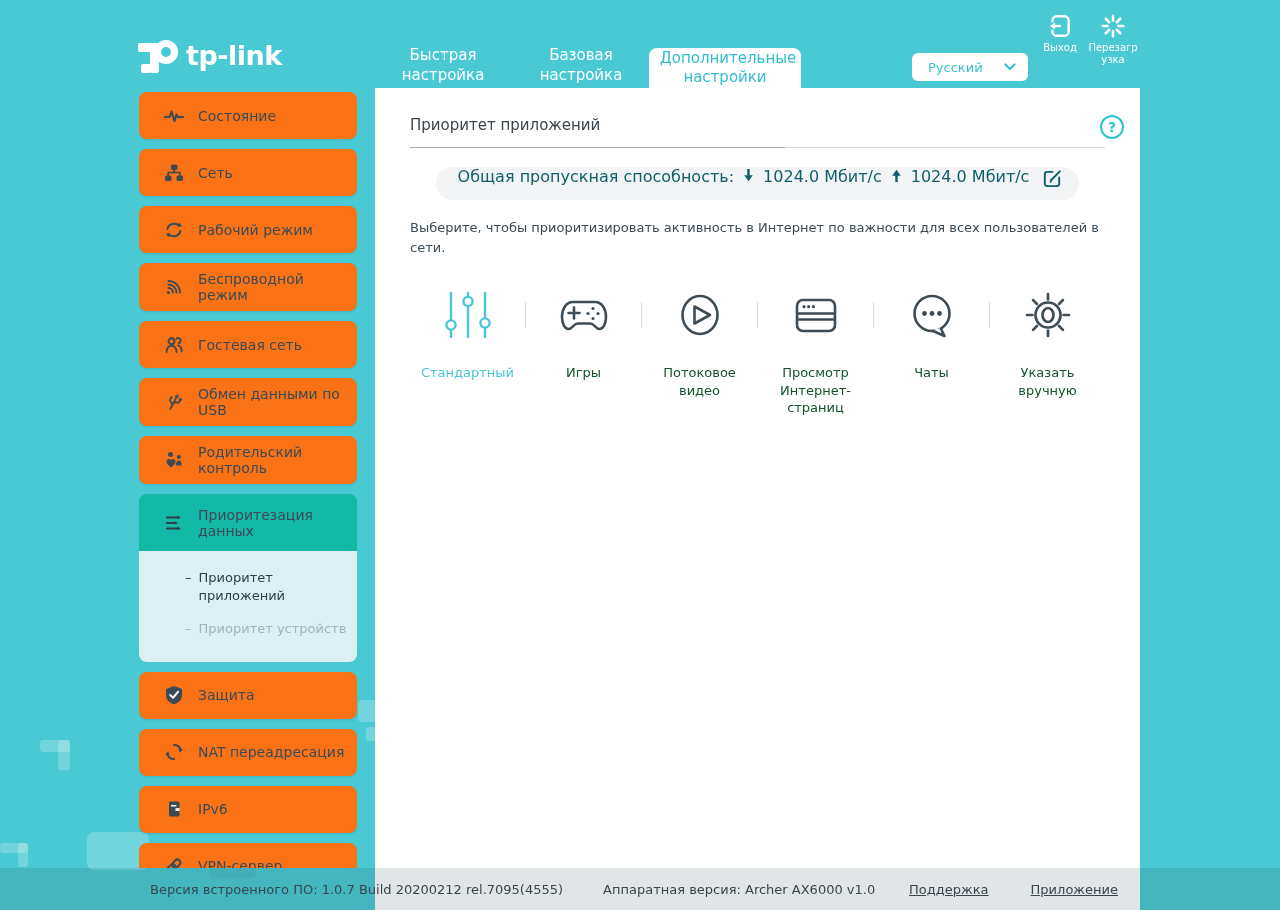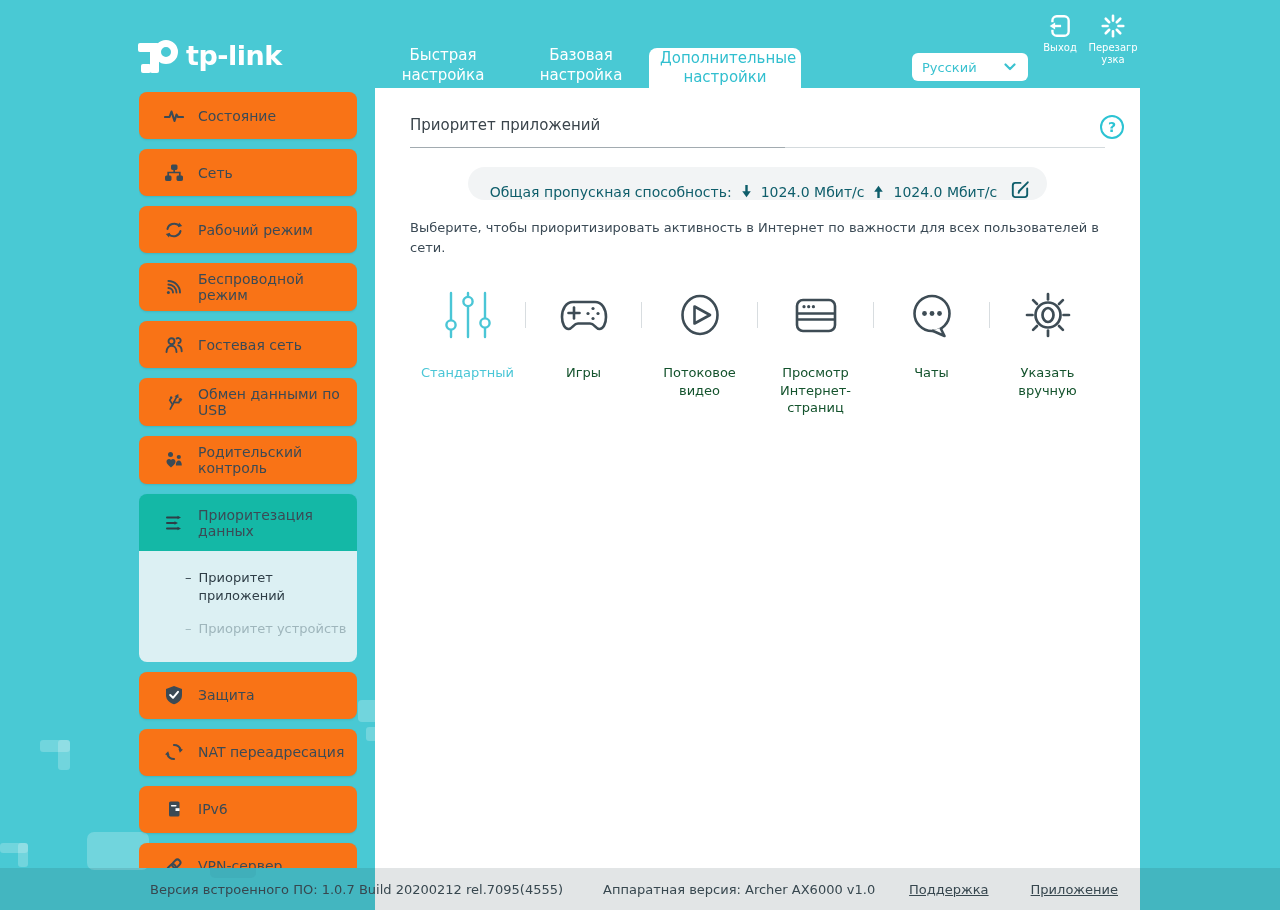--- a/index.html
+++ b/index.html
@@ -25,21 +25,21 @@
   .tab-quick { left:380px; width:126px; }
   .tab-basic { left:518px; width:126px; }
   .tab-advanced {
     left:649px; top:48px; width:152px; height:40px;
     background:#fff; border-radius:8px 8px 0 0;
     color:#31bfcf; display:flex; align-items:center; justify-content:center;
   }
   .lang {
     position:absolute; left:912px; top:53px; width:116px; height:28px;
     background:#fff; border-radius:6px; display:flex; align-items:center;
-    padding:0 12px 0 10px; color:#3ac2d0; font-size:13px; cursor:pointer;
+    padding:0 12px 0 16px; color:#3ac2d0; font-size:13px; cursor:pointer;
   }
   .lang .chev { margin-left:auto; display:flex; }
   .hdr-action { position:absolute; top:13px; display:flex; flex-direction:column; align-items:center; color:#fff; cursor:pointer; }
   .hdr-action .lbl { font-size:10px; line-height:1.2; margin-top:3px; text-align:center; word-break:break-all; }
   .act-logout { left:1036px; width:48px; }
   .act-reboot { left:1086px; width:54px; }
 
   
   .sidebar {
     position:absolute; left:139px; top:92px; width:218px; height:776px;
@@ -73,22 +73,22 @@
   }
   .help-btn {
     position:absolute; right:16px; top:27px; width:24px; height:24px;
     border:2.5px solid #2cc3d3; border-radius:50%;
     color:#2cc3d3; font-size:14px; font-weight:bold;
     display:flex; align-items:center; justify-content:center; cursor:pointer;
   }
   .bw-pill {
     margin:19px auto 0; width:fit-content;
     background:#f2f4f5; border-radius:17px; height:33px;
-    display:flex; align-items:flex-end; gap:8px; padding:0 16px 0 22px;
-    font-size:14px; color:#0f5e6b;
+    display:flex; align-items:flex-start; gap:8px; padding:0 16px 0 22px;
+    font-size:16px; color:#0f5e6b;
   }
   .bw-pill .val { color:#0f5e6b; }
   .bw-arrow { display:flex; }
   .bw-edit { display:flex; cursor:pointer; margin-left:4px; }
   .desc { margin-top:18px; font-size:13px; line-height:1.55; color:#3b4a55; max-width:690px; }
   .modes { margin-top:28px; display:flex; align-items:flex-start; }
   .mode { width:115px; display:flex; flex-direction:column; align-items:center; cursor:pointer; }
   .mode-icon { height:58px; display:flex; align-items:center; justify-content:center; }
   .mode-label { margin-top:20px; font-size:13px; line-height:1.35; text-align:center; color:#14532d; }
   .mode.active .mode-label { color:#4ac6d6; }

